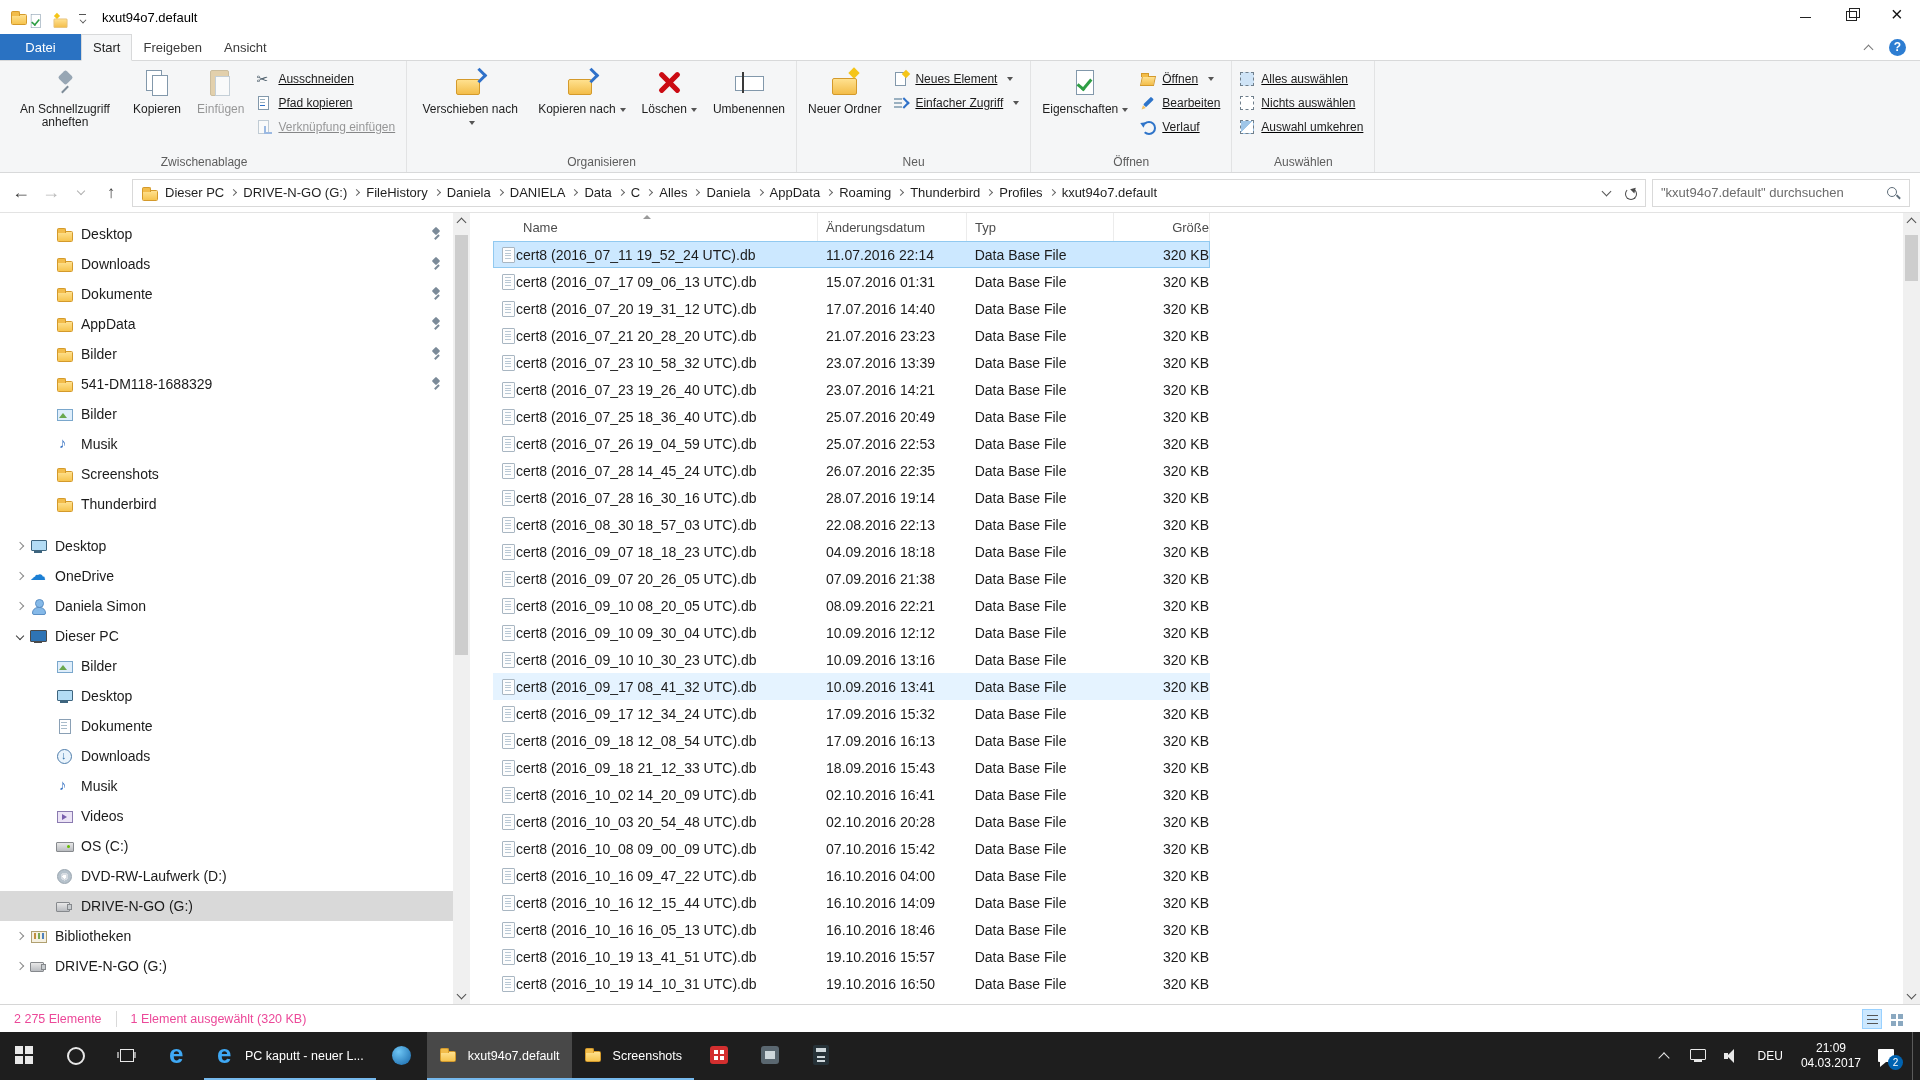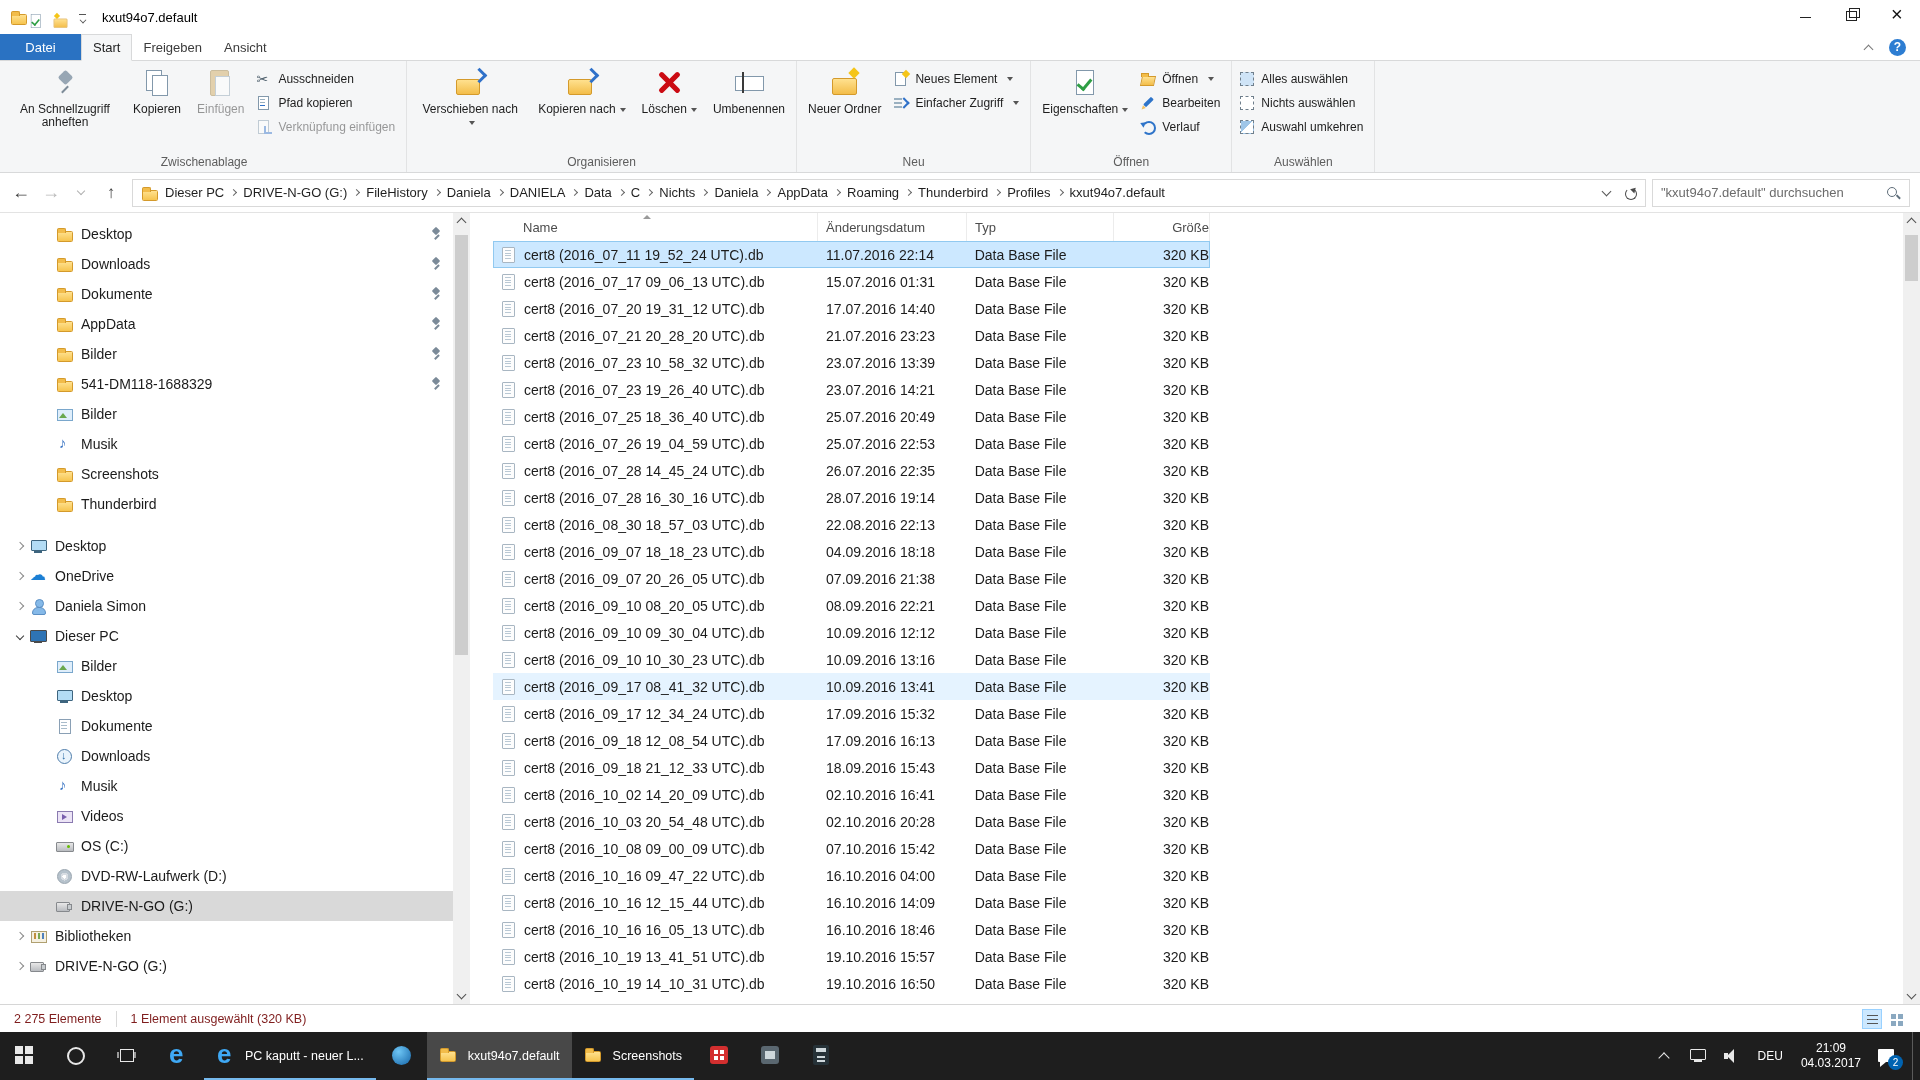--- a/index.html
+++ b/index.html
@@ -136,21 +136,21 @@
   .help-btn{width:17px;height:17px;border-radius:50%;background:#2d7dd2;color:#fff;font-size:12px;font-weight:bold;display:flex;align-items:center;justify-content:center;}
   .help-btn::before{content:"?";}
 
   
   .ribbon{height:112px;background:#f5f6f7;border-bottom:1px solid #d8d9da;display:flex;flex:none;}
   .rgroups{display:flex;padding-left:2px;}
   .rgroup{border-right:1px solid #e2e3e4;display:flex;flex-direction:column;padding:2px 3px 0;}
   .rbody{flex:1;display:flex;align-items:stretch;}
   .rbtn-lg{display:flex;flex-direction:column;align-items:center;padding:4px 8px 2px;max-width:120px;}
   .rbtn-lg .rlbl{font-size:12px;line-height:13px;text-align:center;color:#1e1e1e;margin-top:4px;}
-  .rstack{display:flex;flex-direction:column;padding-top:4px;}
+  .rstack{display:flex;flex-direction:column;padding-top:4px;text-decoration:underline;}
   .rbtn-sm{display:flex;align-items:center;gap:6px;font-size:12px;color:#1e1e1e;padding:4px 8px 4px 4px;white-space:nowrap;}
   .disabled{opacity:.45;}
   .rgroup-lbl{height:18px;font-size:12px;color:#5d5d5d;text-align:center;padding-top:1px;}
   .caret{display:inline-block;width:0;height:0;border-left:3.5px solid transparent;border-right:3.5px solid transparent;border-top:4px solid #555;margin-left:4px;vertical-align:middle;}
 
   
   .addrrow{height:40px;display:flex;align-items:center;background:#fff;padding:0 10px 0 6px;border-bottom:1px solid #e3e3e3;flex:none;}
   .navbtn{width:30px;height:30px;display:flex;align-items:center;justify-content:center;position:relative;}
   .nb-back::before{content:"←";font-size:18px;color:#3f3f3f;}
   .nb-fwd::before{content:"→";font-size:18px;color:#b9b9b9;}
@@ -192,29 +192,29 @@
   .hcell.hname{width:325px;padding-left:30px;}
   .hcell.hdate{width:149px;}
   .hcell.htype{width:147px;}
   .hcell.hsize{width:96px;justify-content:flex-end;}
   .sortcaret{position:absolute;left:150px;top:2px;width:0;height:0;border-left:4px solid transparent;border-right:4px solid transparent;border-bottom:4px solid #9a9a9a;}
   .rows{margin-left:23px;}
   .frow{display:flex;height:27px;align-items:center;width:717px;border:1px solid transparent;}
   .frow.selected{background:#cce8ff;border-color:#91c9f0;}
   .frow.hover{background:#e5f3ff;}
   .cell{font-size:14px;color:#1c1c1c;white-space:nowrap;overflow:hidden;}
-  .cname{width:325px;display:flex;align-items:center;gap:8px;padding-left:6px;}
+  .cname{width:325px;display:flex;align-items:center;gap:0;padding-left:6px;}
   .cdate{width:149px;padding-left:8px;}
   .ctype{width:147px;padding-left:8px;}
   .csize{width:96px;text-align:right;padding-right:0;}
   .mscroll{position:absolute;right:0;top:0;bottom:0;width:17px;background:#f0f0f0;}
   .mscroll .thumb{position:absolute;left:2px;right:2px;top:22px;height:46px;background:#cdcdcd;}
 
   
-  .statusbar{height:28px;display:flex;align-items:center;background:#fff;border-top:1px solid #d6d6d6;padding:0 14px;gap:14px;font-size:12.5px;color:#7f1d1d;flex:none;}
+  .statusbar{height:28px;display:flex;align-items:center;background:#fff;border-top:1px solid #d6d6d6;padding:0 14px;gap:14px;font-size:12.5px;color:#ec4899;flex:none;}
   .sb-sep{width:1px;height:16px;background:#d9d9d9;}
   .view-toggles{margin-left:auto;display:flex;gap:4px;}
   .vt{width:20px;height:20px;position:relative;border:1px solid transparent;}
   .vt.list::before{content:"";position:absolute;left:4px;top:5px;width:11px;height:1.5px;background:#555;box-shadow:0 4px 0 #555,0 8px 0 #555;}
   .vt.thumbs::before{content:"";position:absolute;left:4px;top:4px;width:5px;height:5px;background:#8aa8c0;box-shadow:7px 0 0 #8aa8c0,0 7px 0 #8aa8c0,7px 7px 0 #8aa8c0;}
   .vt.active{background:#cce8ff;border-color:#99d1ff;}
 
   
   .taskbar{height:48px;background:#1e1e1e;display:flex;align-items:stretch;flex:none;}
   .tb-left{display:flex;align-items:stretch;}
@@ -400,21 +400,21 @@
           <span class="crumb">FileHistory</span>
           <span class="crumbsep"></span>
           <span class="crumb">Daniela</span>
           <span class="crumbsep"></span>
           <span class="crumb">DANIELA</span>
           <span class="crumbsep"></span>
           <span class="crumb">Data</span>
           <span class="crumbsep"></span>
           <span class="crumb">C</span>
           <span class="crumbsep"></span>
-          <span class="crumb">Nichts</span>
+          <span class="crumb">Alles</span>
           <span class="crumbsep"></span>
           <span class="crumb">Daniela</span>
           <span class="crumbsep"></span>
           <span class="crumb">AppData</span>
           <span class="crumbsep"></span>
           <span class="crumb">Roaming</span>
           <span class="crumbsep"></span>
           <span class="crumb">Thunderbird</span>
           <span class="crumbsep"></span>
           <span class="crumb">Profiles</span>

